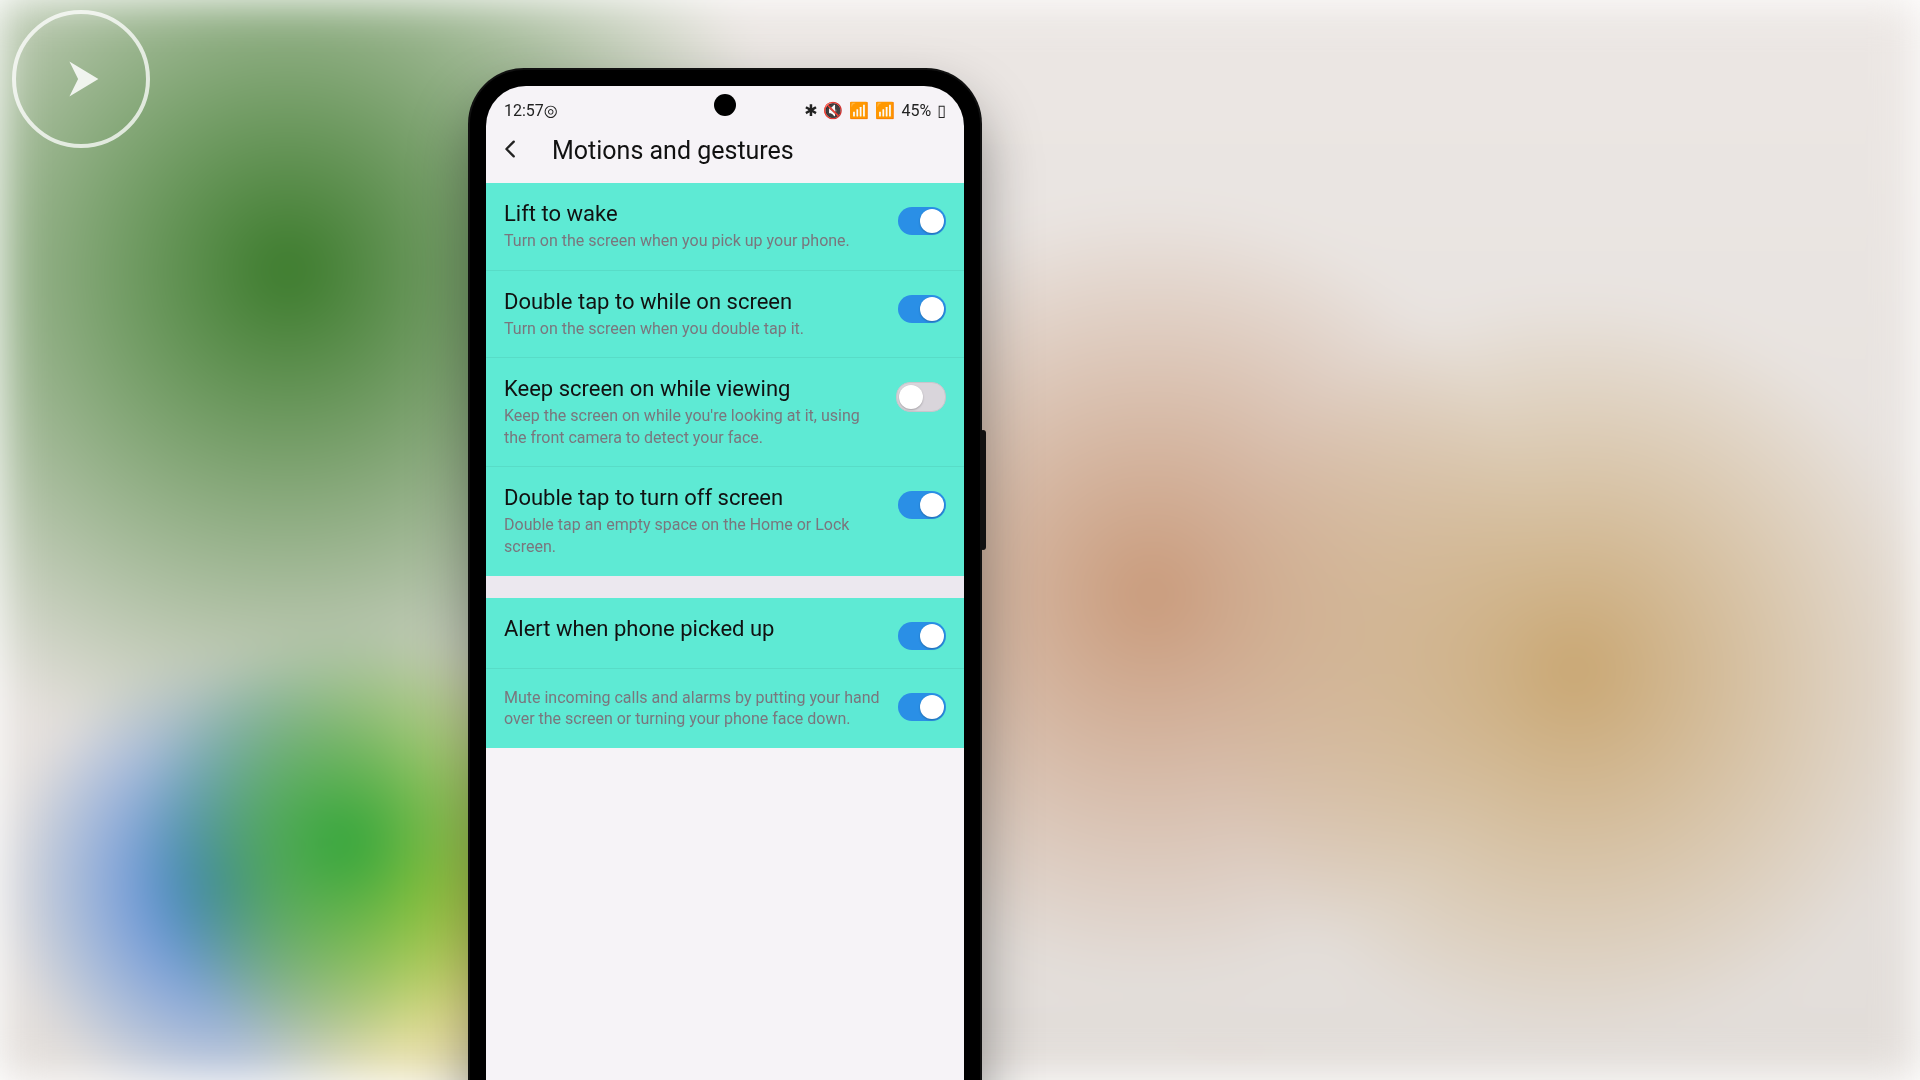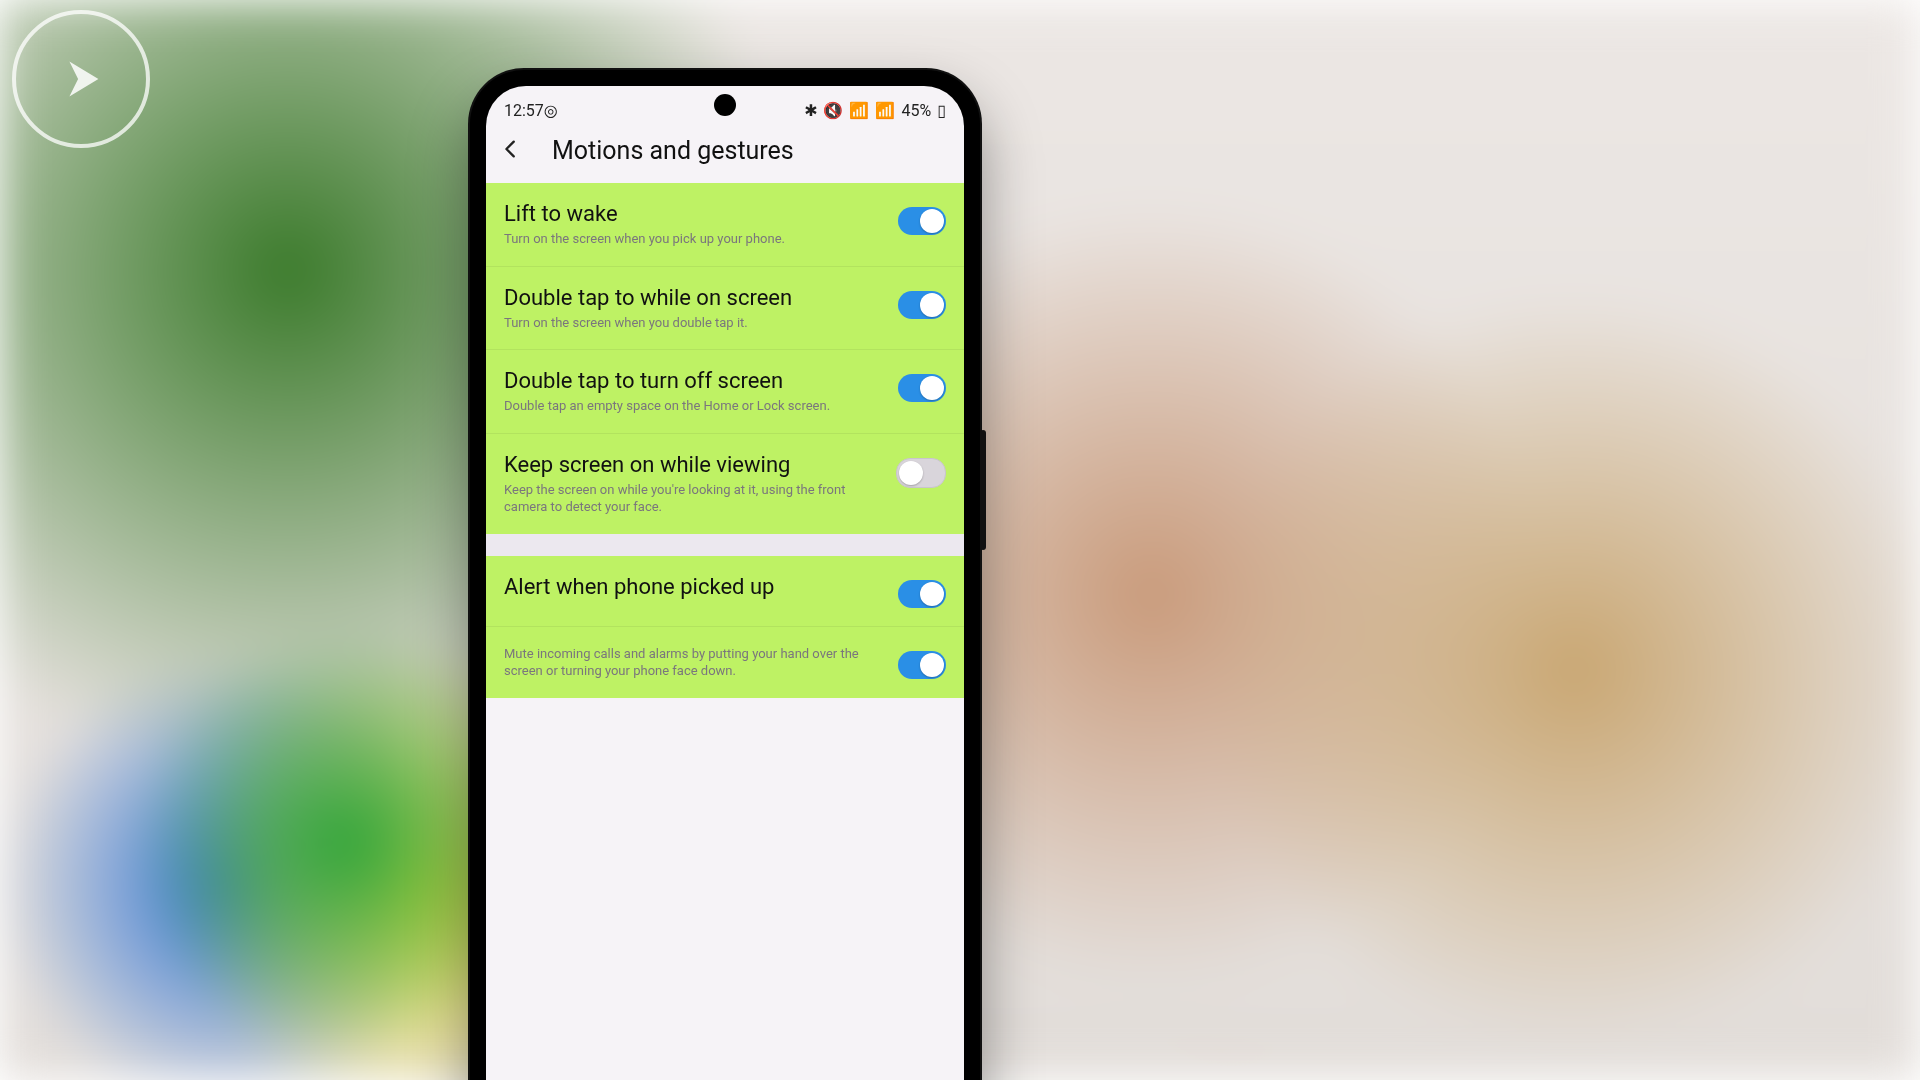--- a/index.html
+++ b/index.html
@@ -24,26 +24,26 @@
   
   #status{height:34px;display:flex;align-items:flex-end;padding:0 18px 2px 18px;font-size:16px;color:#222;}
   #status-left{display:flex;align-items:center;}
   #status-right{margin-left:auto;display:flex;align-items:center;gap:6px;}
   .sicon{display:inline-block;}
   
   #header{display:flex;align-items:center;gap:30px;padding:14px 14px 18px 14px;}
   #back{font-size:28px;color:#222;line-height:1;}
   #title{font-size:25px;color:#111;}
   
-  .group{background:#bef264;}
+  .group{background:#5eead4;}
   .item{padding:18px 18px 18px 18px;display:flex;align-items:flex-start;gap:16px;}
   .item + .item{border-top:1px solid rgba(0,0,0,0.06);}
   .texts{flex:1;min-width:0;}
   .it-title{font-size:22px;color:#111;margin-bottom:4px;}
-  .it-desc{font-size:13px;color:#7a767d;line-height:1.35;}
+  .it-desc{font-size:16px;color:#7a767d;line-height:1.35;}
   .gap{height:22px;background:#ece8ef;}
   
   .toggle{width:48px;height:28px;border-radius:14px;position:relative;flex:0 0 auto;margin-top:6px;}
   .toggle.on{background:#2a8fe6;}
   .toggle.off{background:#d9d5db;border:1px solid #c9c5cc;}
   .knob{position:absolute;top:2px;width:24px;height:24px;background:#fff;border-radius:50%;box-shadow:0 1px 2px rgba(0,0,0,0.25);}
   .toggle.on .knob{right:2px;}
   .toggle.off .knob{left:2px;}
   
   #hand{position:absolute;right:400px;top:430px;width:560px;height:620px;background:radial-gradient(ellipse at 30% 30%, #d7a384 0%, #c08a6a 60%, rgba(192,138,106,0) 72%);border-radius:50% 40% 40% 50%;filter:blur(12px);transform:rotate(-15deg);z-index:-1;}
@@ -103,33 +103,33 @@
         <div class="texts">
           <div class="it-title">Double tap to while on screen</div>
           <div class="it-desc">Turn on the screen when you double tap it.</div>
         </div>
         <div class="toggle on">
             <div class="knob"></div>
           </div>
       </div>
       <div class="item">
         <div class="texts">
-          <div class="it-title">Double tap to turn off screen</div>
-          <div class="it-desc">Double tap an empty space on the Home or Lock screen.</div>
+          <div class="it-title">Keep screen on while viewing</div>
+          <div class="it-desc">Keep the screen on while you're looking at it, using the front camera to detect your face.</div>
         </div>
-        <div class="toggle on">
+        <div class="toggle off">
             <div class="knob"></div>
           </div>
       </div>
       <div class="item">
         <div class="texts">
-          <div class="it-title">Keep screen on while viewing</div>
-          <div class="it-desc">Keep the screen on while you're looking at it, using the front camera to detect your face.</div>
+          <div class="it-title">Double tap to turn off screen</div>
+          <div class="it-desc">Double tap an empty space on the Home or Lock screen.</div>
         </div>
-        <div class="toggle off">
+        <div class="toggle on">
             <div class="knob"></div>
           </div>
       </div>
     </div>
 
     <div class="gap"></div>
 
     <div class="group">
       <div class="item">
         <div class="texts">

